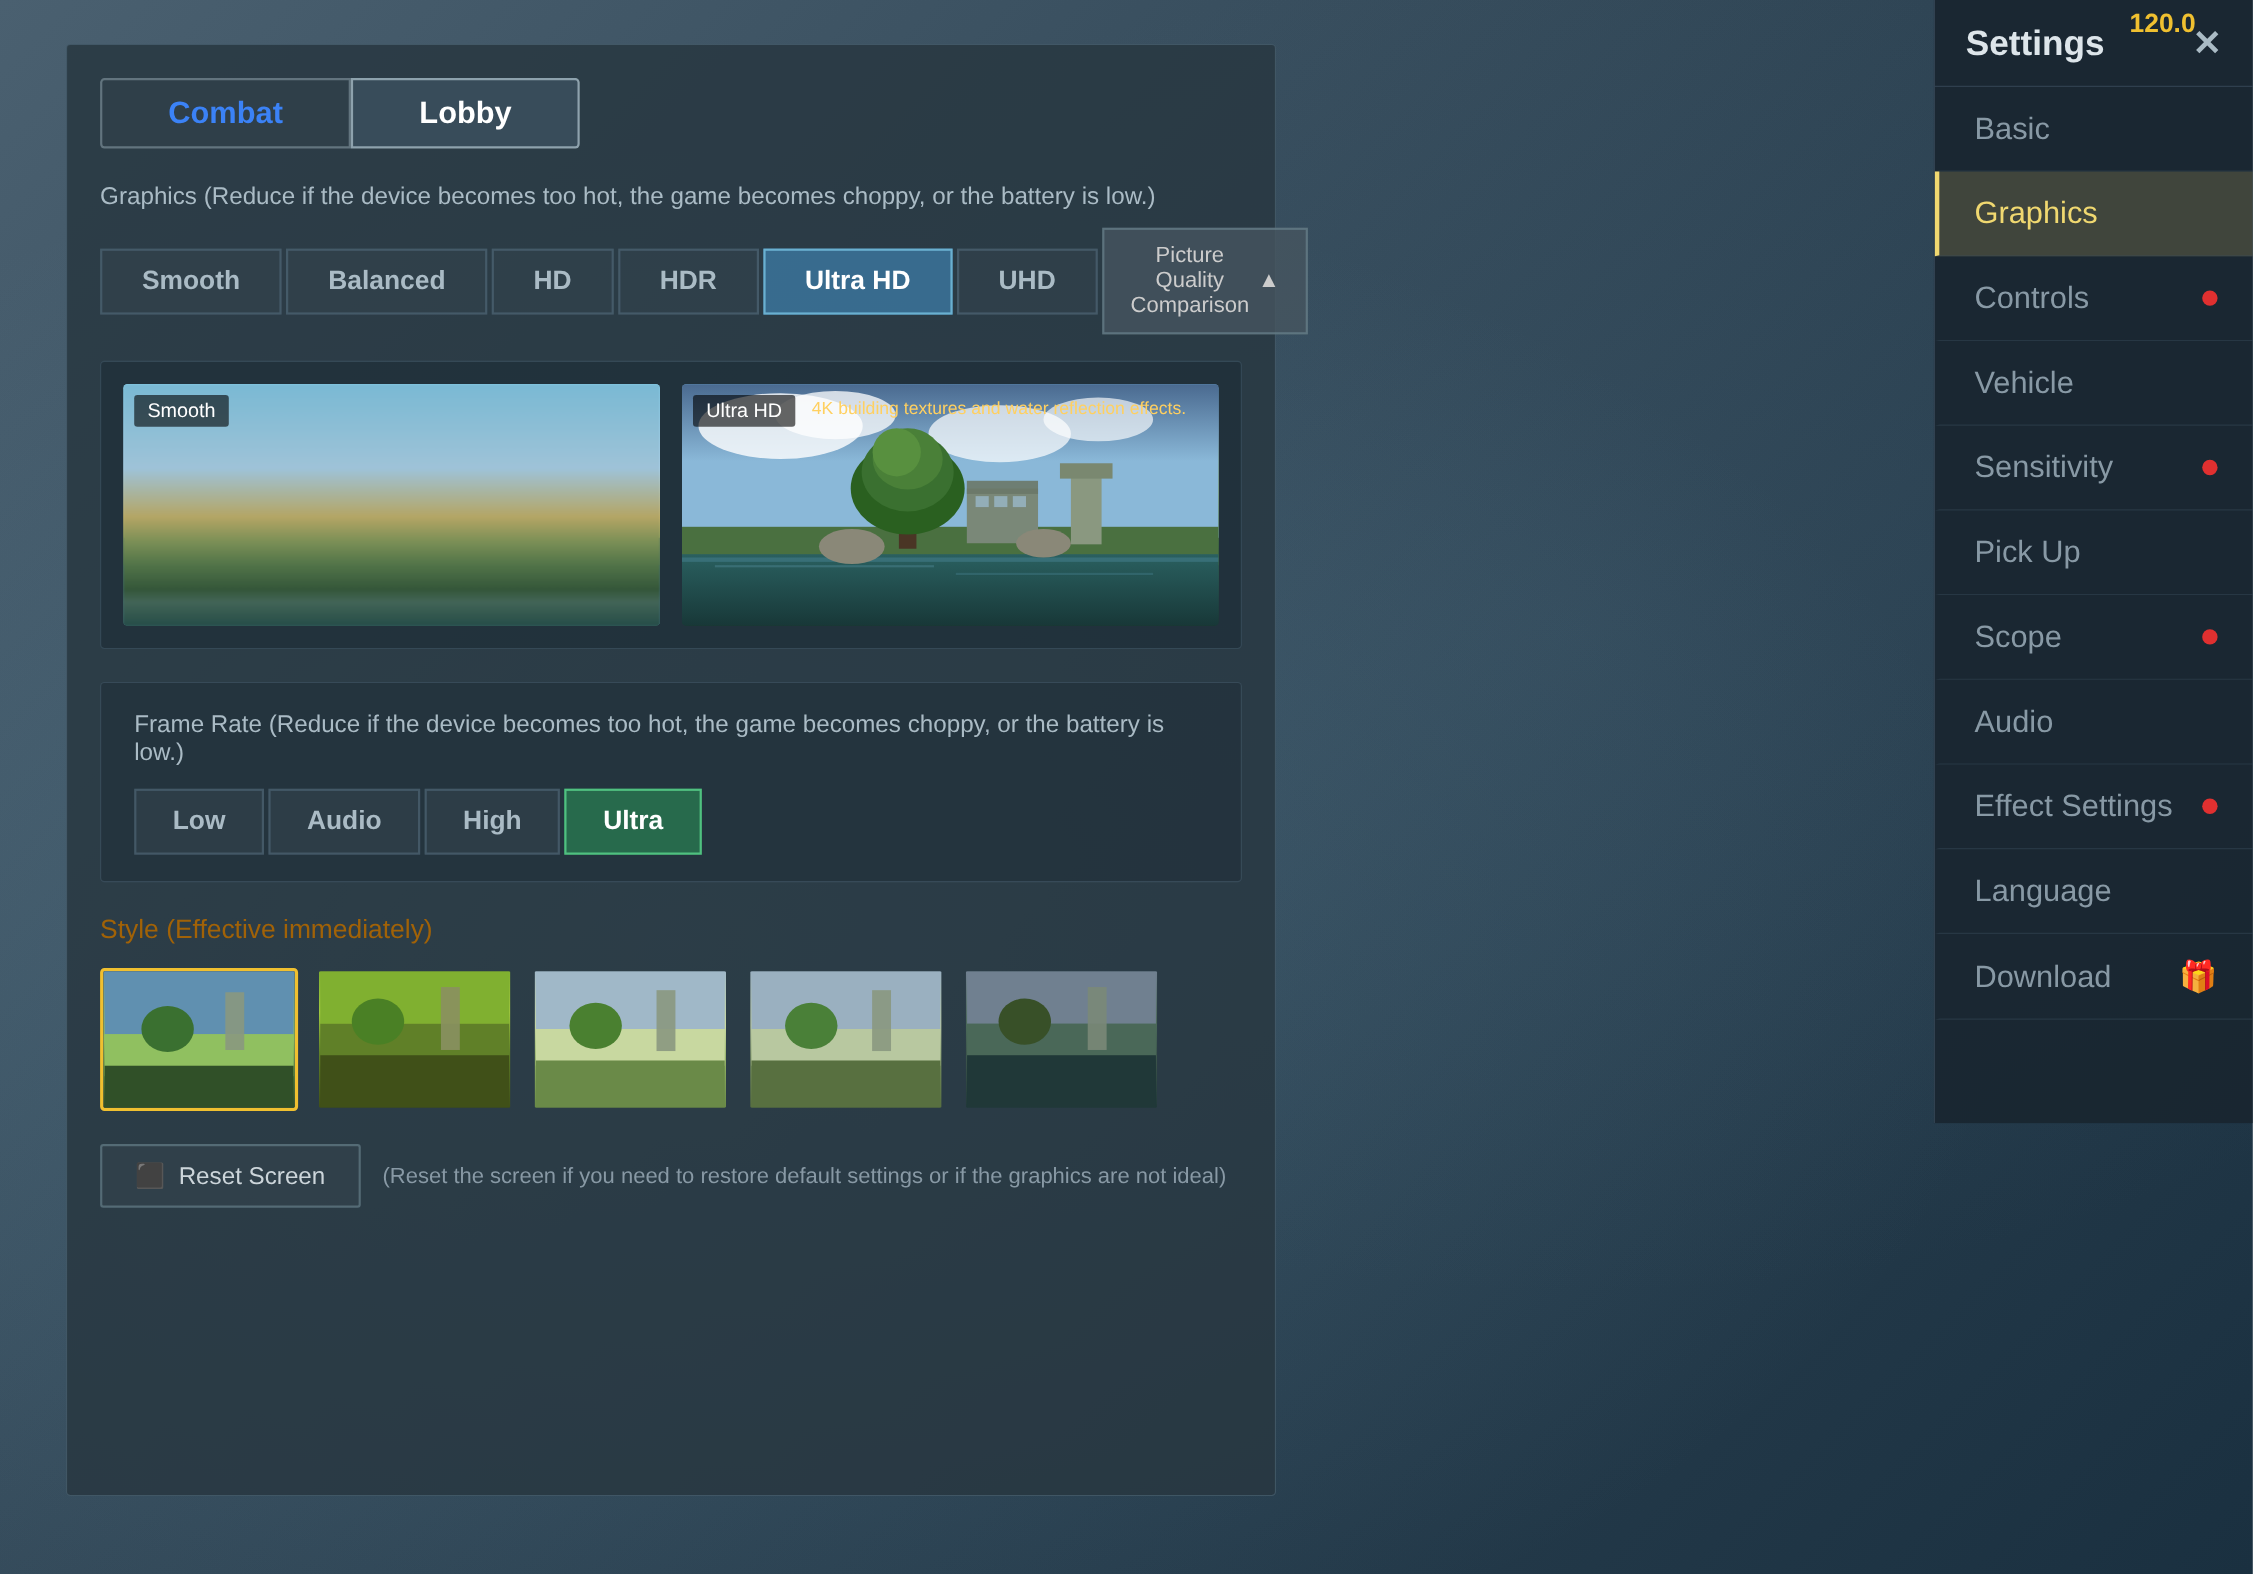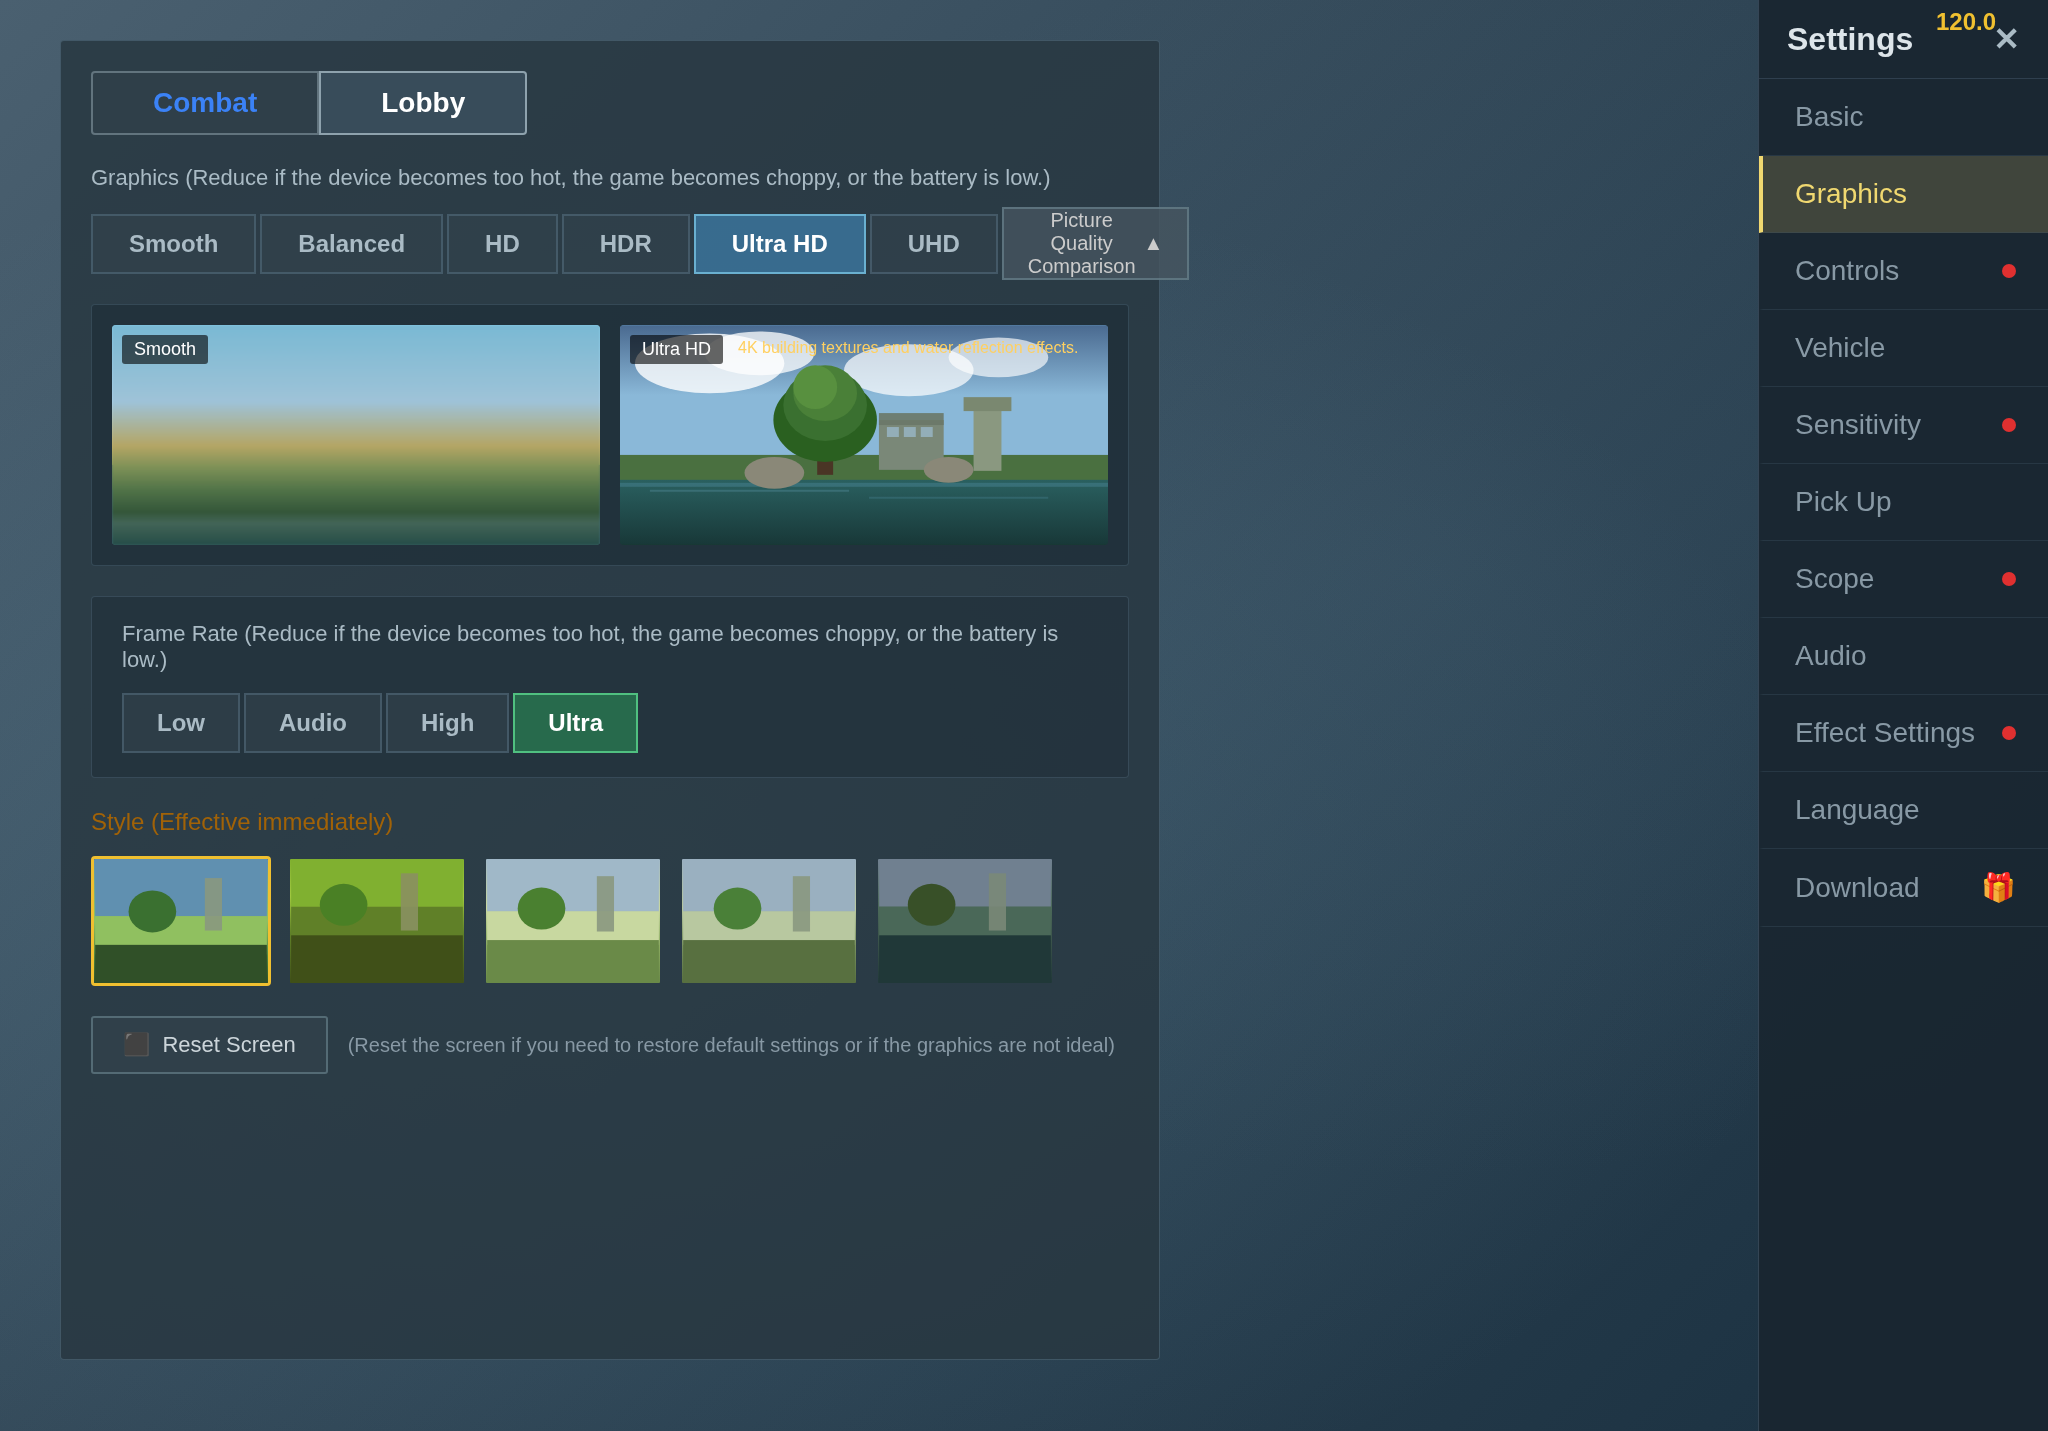--- a/index.html
+++ b/index.html
@@ -84,21 +84,21 @@
       cursor: pointer;
       white-space: nowrap;
     }
     .quality-btn.active {
       background: rgba(60,120,160,0.8);
       color: #fff;
       border-color: #6ab0d0;
     }
     .pqc-btn {
       margin-left: auto;
-      padding: 0 24px;
+      padding: 12px 24px;
       font-size: 20px;
       color: #ccc;
       background: rgba(70,85,95,0.8);
       border: 2px solid rgba(120,150,160,0.5);
       cursor: pointer;
       display: flex;
       align-items: center;
       gap: 8px;
     }
 
@@ -271,21 +271,21 @@
       align-items: center;
       margin-top: 10px;
     }
 
     
     .sidebar {
       position: absolute;
       right: 0;
       top: 0;
       width: 290px;
-      height: 1431px;
+      height: 1021px;
       background: rgba(25,38,48,0.95);
       border-left: 1px solid rgba(80,100,120,0.5);
       display: flex;
       flex-direction: column;
     }
 
     .sidebar-header {
       display: flex;
       align-items: center;
       justify-content: space-between;

